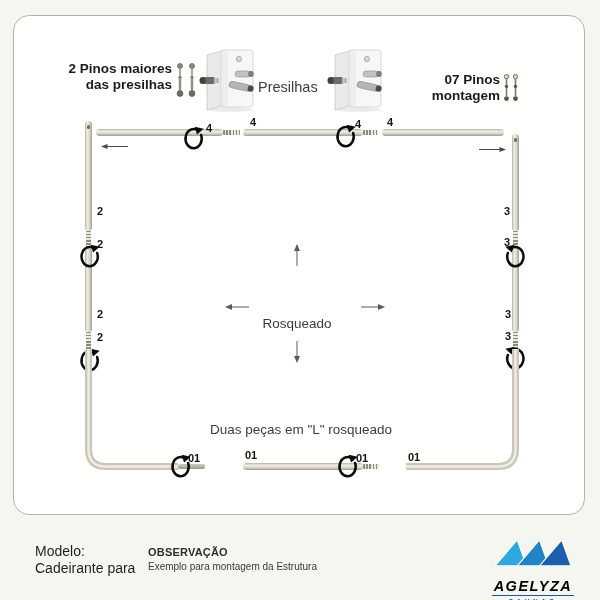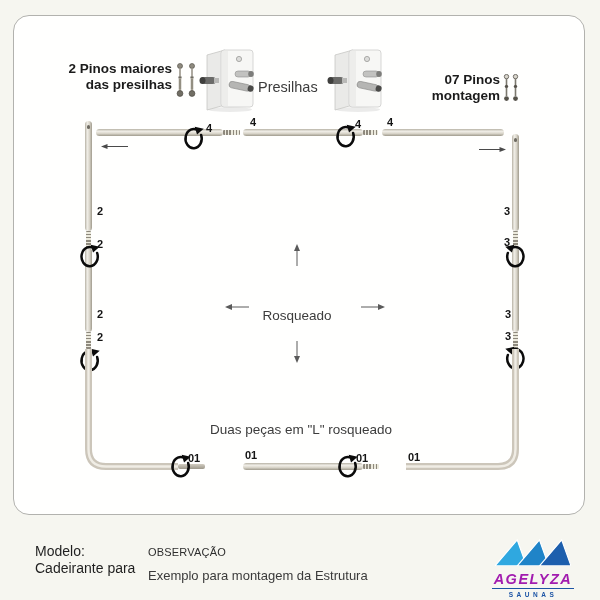--- a/index.html
+++ b/index.html
@@ -15,24 +15,24 @@
   .num{position:absolute;font-size:11px;font-weight:bold;color:#141414;line-height:11px}
   .num.r{width:12px;text-align:right}
   .rot{position:absolute;width:24px;height:26px}
   .rot.flip{transform:scaleX(-1)}
   .note{position:absolute;color:#3c3c3c;font-size:13.5px;text-align:center;line-height:15px}
   .hdr{position:absolute;font-weight:bold;font-size:13.5px;color:#1b1b1b;line-height:16px}
   .hdr.right{text-align:right}
   .plain{position:absolute;color:#3c3c3c;font-size:14.5px}
   .foot-model{position:absolute;left:35px;top:543px;font-weight:normal;font-size:14px;color:#1f1f1f;line-height:17px}
   .foot-note{position:absolute;left:148px;top:546px;color:#2e2e2e}
-  .foot-note .ttl{font-weight:normal;font-size:11px;letter-spacing:.2px}
-  .foot-note .txt{font-size:13px;margin-top:10px;color:#3a3a3a}
+  .foot-note .ttl{font-weight:bold;font-size:11px;letter-spacing:.2px}
+  .foot-note .txt{font-size:10px;margin-top:3px;color:#3a3a3a}
   .logo{position:absolute;left:474px;top:538px;width:118px;text-align:center}
-  .logo .brand{display:inline-block;font-size:14.5px;font-weight:bold;font-style:italic;letter-spacing:1.5px;color:#a21caf;border-bottom:1.5px solid #1c54a5;padding:0 2px 1px;margin-top:1px}
+  .logo .brand{display:inline-block;font-size:14.5px;font-weight:bold;font-style:italic;letter-spacing:1.5px;color:#000000;border-bottom:1.5px solid #1c54a5;padding:0 2px 1px;margin-top:8px}
   .logo .sub{font-size:6.5px;font-weight:bold;letter-spacing:3.5px;color:#1c54a5;margin-top:2px}
 </style>
 </head>
 <body>
 
 <div class="stage">
 
   <svg width="0" height="0" style="position:absolute" aria-hidden="true">
     <defs>
       <g id="roticon">
@@ -212,21 +212,21 @@
   <div class="num" style="left:408px;top:452px">01</div>
 
   <svg class="abs" style="left:291px;top:243px" width="12" height="24" viewBox="0 0 12 24">
     <line x1="6" y1="23" x2="6" y2="6" stroke="#5a5a5a" stroke-width="1"></line>
     <polygon points="6,1 3,8 9,8" fill="#5a5a5a"></polygon>
   </svg>
   <svg class="abs" style="left:224px;top:302px" width="26" height="10" viewBox="0 0 26 10">
     <line x1="25" y1="5" x2="6" y2="5" stroke="#5a5a5a" stroke-width="1"></line>
     <polygon points="1,5 8,2 8,8" fill="#5a5a5a"></polygon>
   </svg>
-  <div class="note" style="left:251px;top:308px;width:92px">Rosqueado</div>
+  <div class="note" style="left:251px;top:316px;width:92px">Rosqueado</div>
   <svg class="abs" style="left:360px;top:302px" width="26" height="10" viewBox="0 0 26 10">
     <line x1="1" y1="5" x2="20" y2="5" stroke="#5a5a5a" stroke-width="1"></line>
     <polygon points="25,5 18,2 18,8" fill="#5a5a5a"></polygon>
   </svg>
   <svg class="abs" style="left:291px;top:340px" width="12" height="24" viewBox="0 0 12 24">
     <line x1="6" y1="1" x2="6" y2="18" stroke="#5a5a5a" stroke-width="1"></line>
     <polygon points="6,23 3,16 9,16" fill="#5a5a5a"></polygon>
   </svg>
 
   <div class="note" style="left:195px;top:422px;width:212px">Duas peças em "L" rosqueado</div>

